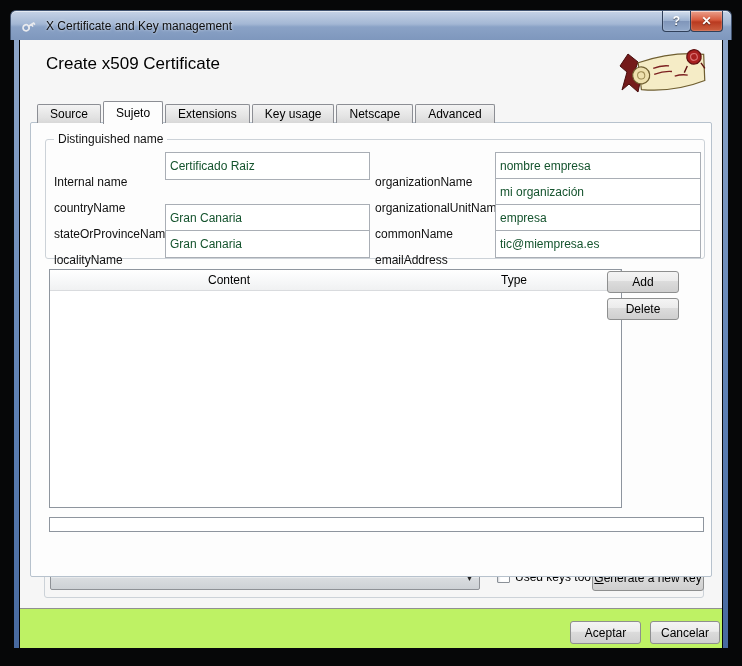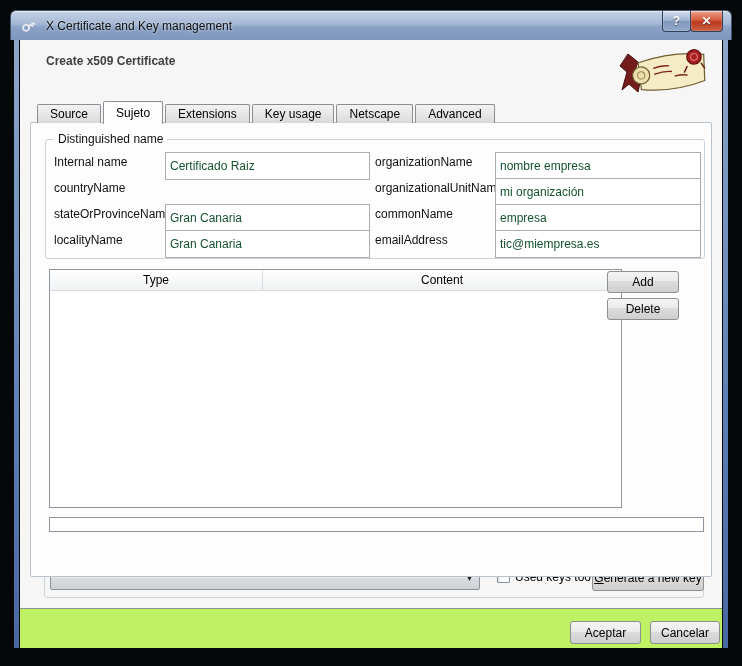--- a/index.html
+++ b/index.html
@@ -43,21 +43,21 @@
   .stripe-left { left:14px; }
   .stripe-right { right:14px; }
 
   
   .client {
     position:absolute; left:20px; top:40px; width:702px; height:608px;
     background:#f6f6f6;
   }
   .page-title {
     position:absolute; left:26px; top:14px;
-    font-size:12px; font-weight:bold; color:#404040;
+    font-size:17px; font-weight:normal; color:#000000;
   }
   .logo { position:absolute; right:6px; top:6px; width:102px; height:54px; }
 
   
   .tabs { position:absolute; left:17px; top:60px; height:23px; display:flex; align-items:flex-end; z-index:3; }
   .tab {
     height:19px; padding:0 12px; margin-right:2px;
     display:flex; align-items:center;
     background:linear-gradient(180deg,#f3f3f3,#e2e2e2 70%,#d8d8d8);
     border:1px solid #8c8e94; border-bottom:none;
@@ -76,21 +76,21 @@
 
   
   .groupbox { position:absolute; border:1px solid #ccd2d8; border-radius:3px; }
   .groupbox > .gb-label {
     position:absolute; top:-8px; left:8px; padding:0 4px;
     font-size:12px; color:#111; white-space:nowrap;
   }
   .gb-dn { left:14px; top:16px; width:660px; height:120px; background:transparent; }
   .gb-dn > .gb-label { background:#fdfdfd; }
 
-  .fld-label { position:absolute; font-size:12px; color:#111; white-space:nowrap; line-height:20px; }
+  .fld-label { position:absolute; font-size:12px; color:#111; white-space:nowrap; line-height:20px;margin-top:20px; }
   .fld-input {
     position:absolute; height:28px; font-size:12px; padding:0 4px;
     border:1px solid #a9aeb5; background:#fff; color:#14532d;
     font-family:"Liberation Sans", sans-serif;
   }
 
   
   .dn-table {
     position:absolute; left:18px; top:146px; width:573px; height:239px;
     border:1px solid #8e959e; background:#fff;
@@ -226,22 +226,22 @@
       <input class="fld-input" style="left: 449px; top: 64px; width: 206px;" value="empresa">
 
       <span class="fld-label" style="left:8px; top:90px;">localityName</span>
       <input class="fld-input" style="left: 119px; top: 90px; width: 205px;" value="Gran Canaria">
       <span class="fld-label" style="left:329px; top:90px;">emailAddress</span>
       <input class="fld-input" style="left: 449px; top: 90px; width: 206px;" value="tic@miempresa.es">
     </div>
 
     <div class="dn-table">
       <div class="dn-header">
+        <div class="dn-col dn-col-content">Content</div>
         <div class="dn-col dn-col-type">Type</div>
-        <div class="dn-col dn-col-content">Content</div>
       </div>
       <div class="dn-body"></div>
     </div>
 
     <div class="btn side-btn" style="top:148px;">Add</div>
     <div class="btn side-btn" style="top:175px;">Delete</div>
 
     <input class="entry-edit" value="" style="">
   </div>
 

